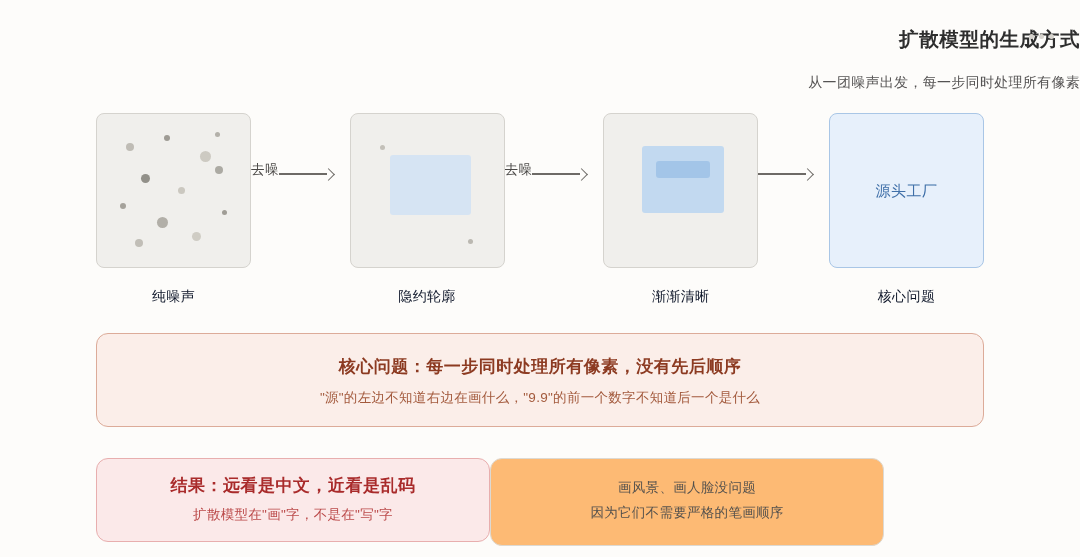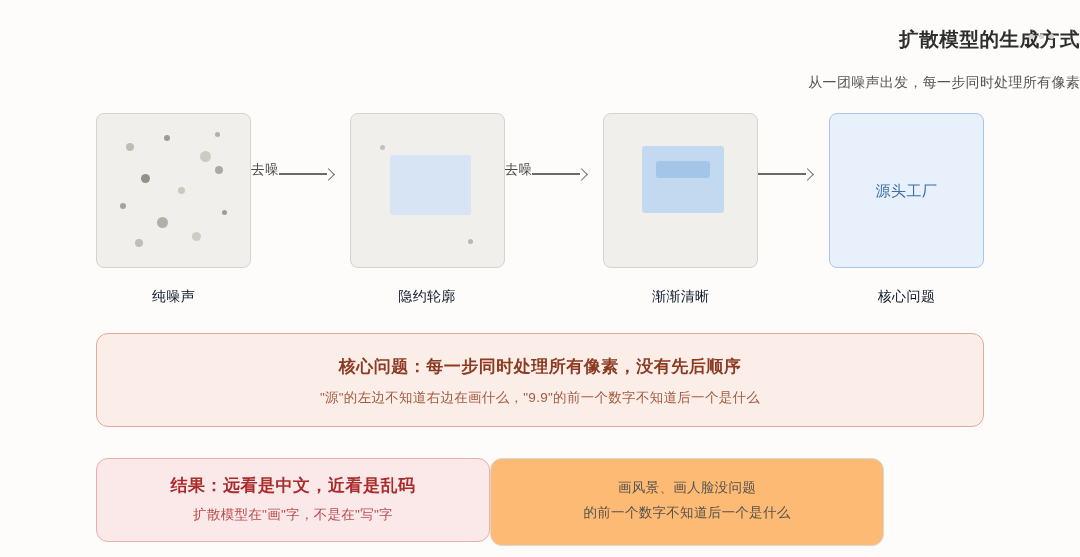--- a/index.html
+++ b/index.html
@@ -318,15 +318,15 @@
   <div class="core-sub">"源"的左边不知道右边在画什么，"9.9"的前一个数字不知道后一个是什么</div>
 </div>
 
 <div class="bottom-row">
   <div class="result-box">
     <div class="result-head">结果：远看是中文，近看是乱码</div>
     <div class="result-sub">扩散模型在"画"字，不是在"写"字</div>
   </div>
   <div class="note-box">
     <div class="note-line">画风景、画人脸没问题</div>
-    <div class="note-line">的前一个数字不知道后一个是什么</div>
+    <div class="note-line">因为它们不需要严格的笔画顺序</div>
   </div>
 </div>
 
 </body></html>

